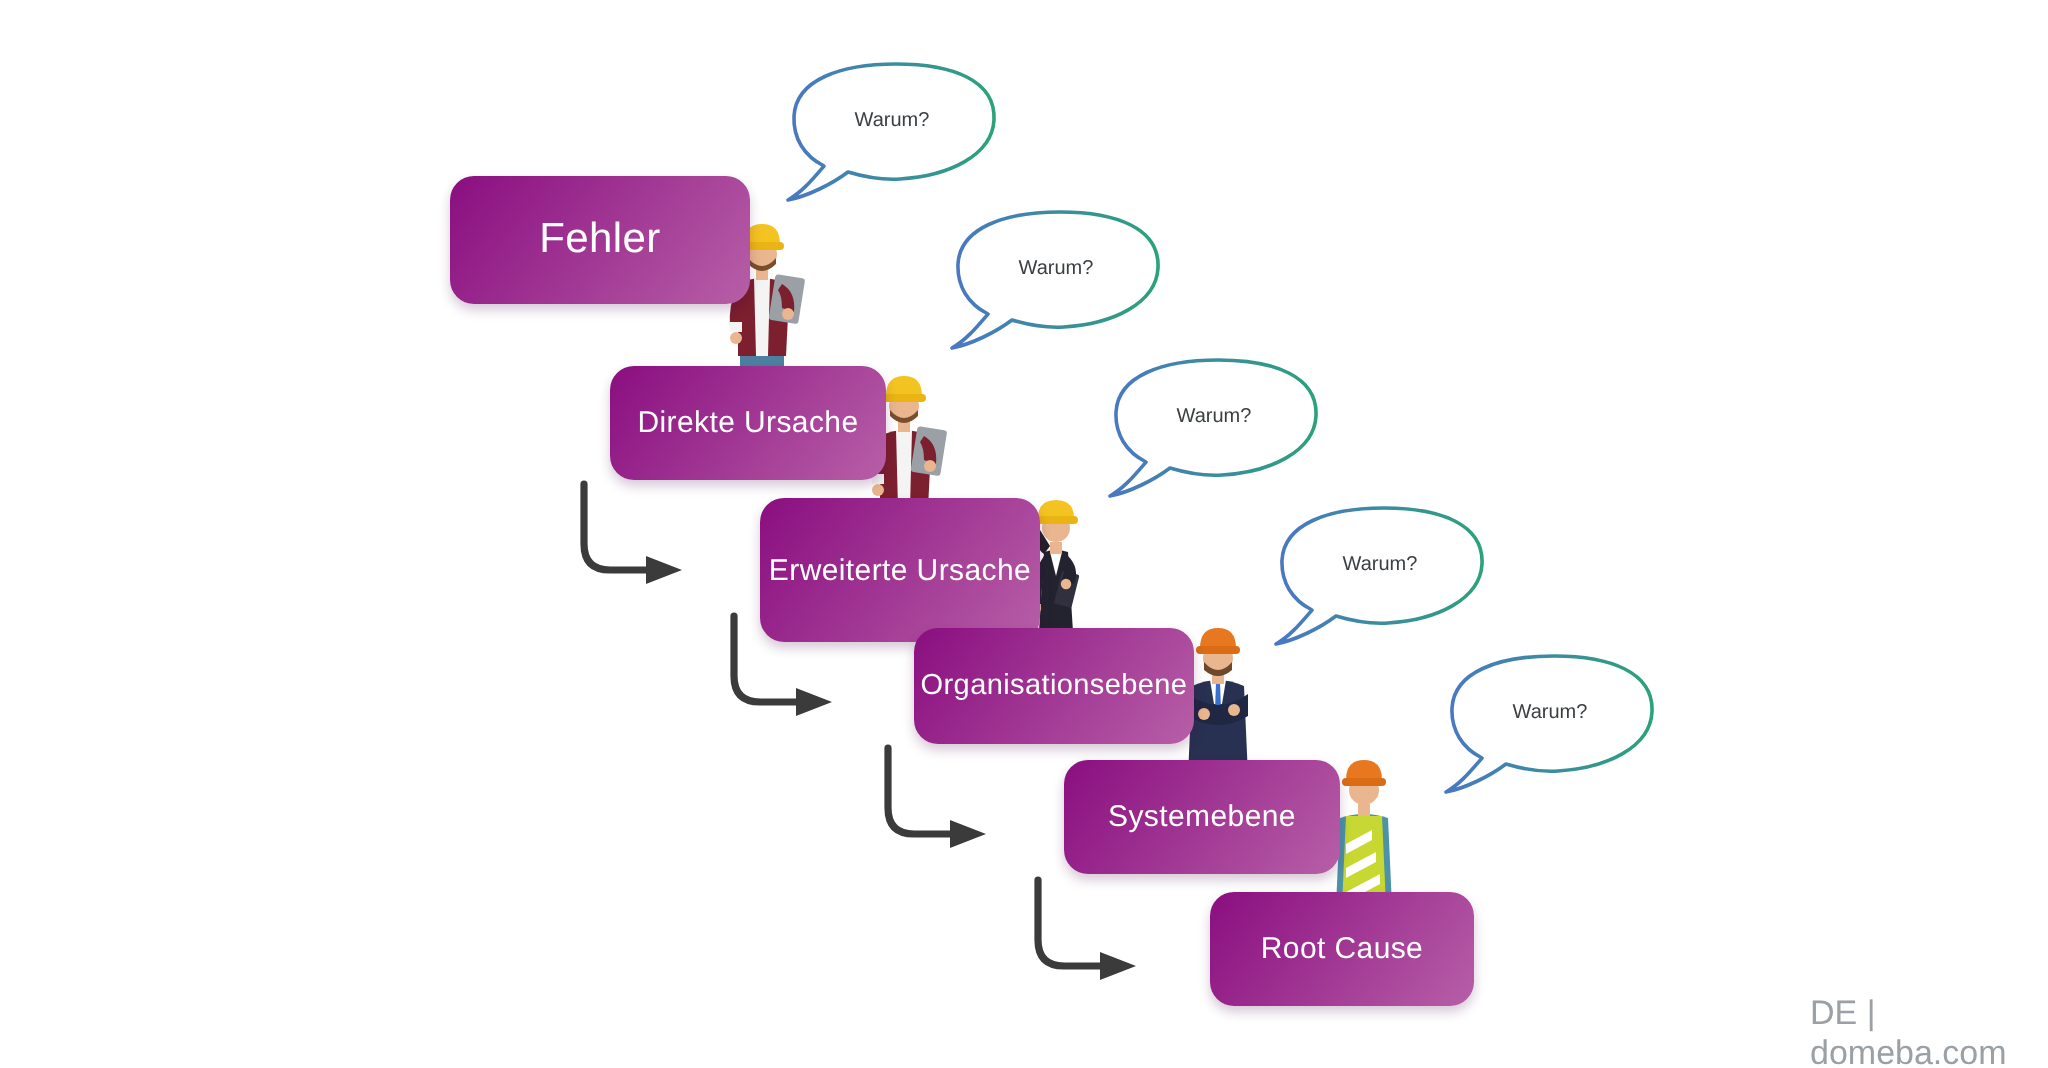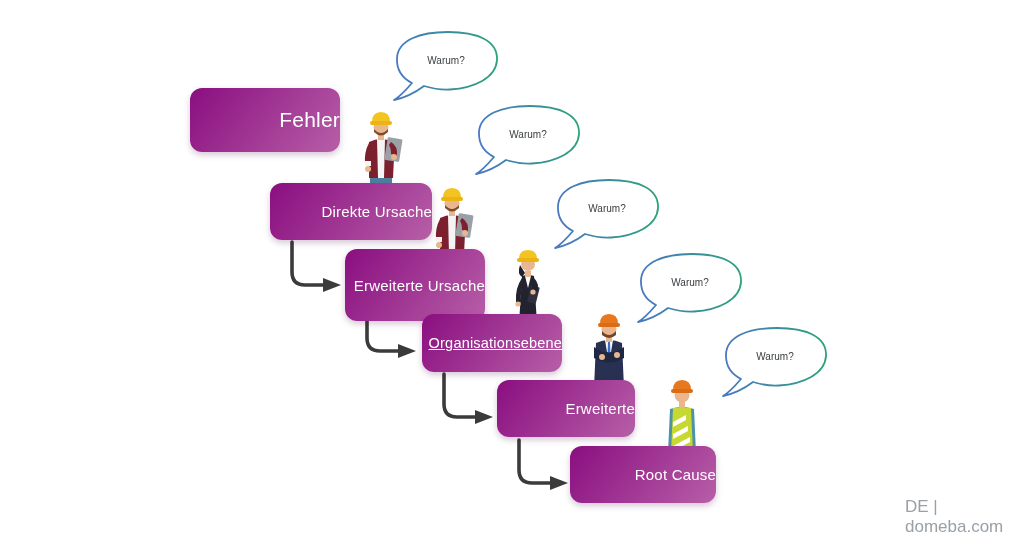--- a/index.html
+++ b/index.html
@@ -2,36 +2,37 @@
 <html style="--box-gradient-start: #8a0e80; --box-gradient-end: #b75fa7; --box-text: #ffffff; --bubble-fill: #ffffff; --bubble-border-start: #4a77c4; --bubble-border-end: #2ba27a; --bubble-text: #3c4043; --arrow: #3b3b3b; --footer: #9aa0a6;"><head>
 <meta charset="utf-8">
 <style>
   html,body{margin:0;padding:0;}
   body{font-family:"Liberation Sans",sans-serif;background:#fff;}
   .canvas{position:relative;width:1024px;height:534px;background:#fff;overflow:hidden;}
 
   
   .box{
     position:absolute;
-    display:flex;align-items:center;justify-content:flex-end;
+    display:flex;align-items:center;justify-content:center;
     color:var(--box-text,#fff);
     background:linear-gradient(128deg,var(--box-gradient-start,#8a0e80) 0%,var(--box-gradient-end,#b75fa7) 100%);
     border-radius:12px;
     box-shadow:0 3px 6px rgba(70,0,70,.22);
     font-size:15px;
     letter-spacing:.2px;
     z-index:3;
     text-align:center;
+    margin-left:35px;
   }
   .box-fehler{left:190px;top:88px;width:150px;height:64px;font-size:21px;}
-  .box-direkte{left:270px;top:183px;width:162px;height:57px;}
+  .box-direkte{left:270px;top:183px;width:138px;height:57px;}
   .box-erweiterte{left:345px;top:249px;width:140px;height:72px;}
-  .box-organisation{left:422px;top:314px;width:140px;height:58px;font-size:14.5px;text-decoration:underline;}
+  .box-organisation{left:422px;top:314px;width:140px;height:58px;font-size:14.5px;}
   .box-system{left:497px;top:380px;width:138px;height:57px;}
-  .box-root{left:570px;top:446px;width:146px;height:57px;}
+  .box-root{left:570px;top:446px;width:132px;height:57px;}
 
   
   .bubble{position:absolute;width:112px;height:78px;z-index:2;}
   .bubble svg{position:absolute;inset:0;width:100%;height:100%;}
   .bubble .bubble-text{
     position:absolute;left:0;top:14px;width:100%;height:36px;
     display:flex;align-items:center;justify-content:center;
     color:var(--bubble-text,#3c4043);font-size:10px;
   }
   .bubble-outline{fill:var(--bubble-fill,#fff);stroke-width:1.8;stroke-linejoin:round;}
@@ -227,21 +228,21 @@
   <div class="box box-direkte">
     <span>Direkte Ursache</span>
   </div>
   <div class="box box-erweiterte">
     <span>Erweiterte Ursache</span>
   </div>
   <div class="box box-organisation">
     <span>Organisationsebene</span>
   </div>
   <div class="box box-system">
-    <span>Erweiterte</span>
+    <span>Systemebene</span>
   </div>
   <div class="box box-root">
     <span>Root Cause</span>
   </div>
 
   <div class="footer">DE | domeba.com</div>
 
 </div>
 
 </body></html>

